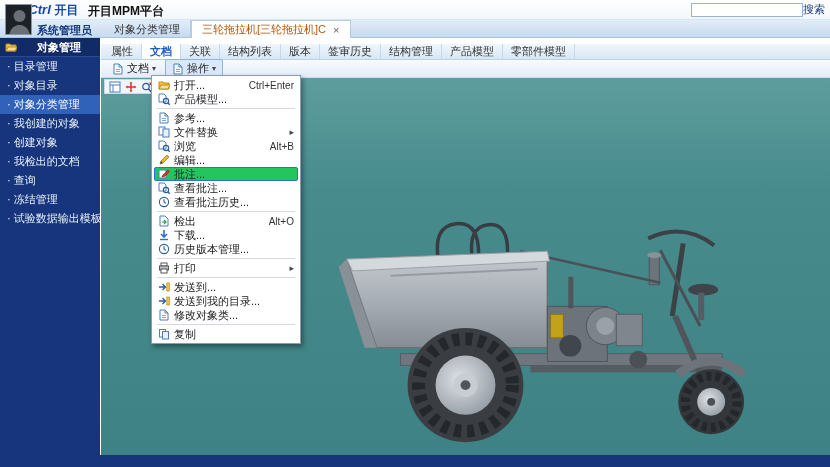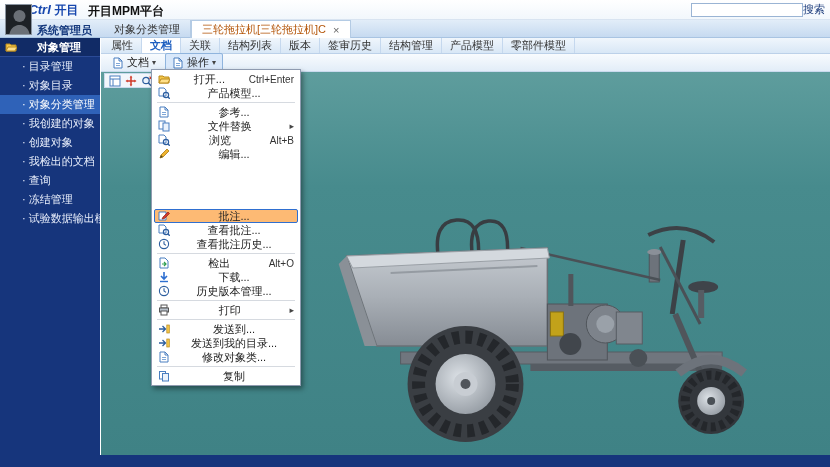--- a/index.html
+++ b/index.html
@@ -33,28 +33,28 @@
   .user-role { position:absolute; left:37px; top:23px; font-size:11px; font-weight:bold; color:#163a7e; z-index:6; }
   .window-tabs { position:absolute; left:104px; top:20px; height:18px; display:flex; z-index:6; }
   .wtab { display:flex; align-items:center; padding:0 10px; font-size:11px; color:#333;
     border-right:1px solid #b4cbe4; cursor:pointer; }
   .wtab.active { background:#ffffff; color:#b4560a; border:1px solid #b4cbe4; border-bottom:none; }
   .wtab .close { margin-left:7px; color:#666; font-size:11px; }
   
   .sidebar { position:absolute; left:0; top:38px; width:100px; bottom:12px; background:#16357c; }
   .sb-header { height:19px; display:flex; align-items:center; gap:20px; padding-left:5px;
     background:#112b66; color:#ffffff; font-weight:bold; font-size:11px; border-bottom:1px solid #2a4a96; }
-  .sb-item { height:19px; line-height:19px; color:#e9effc; font-size:11px; padding-left:22px;
+  .sb-item { height:19px; line-height:19px; color:#e9effc; font-size:11px; padding-left:7px;
     white-space:nowrap; overflow:hidden; cursor:pointer; }
   .sb-item::before { content:"· "; }
   .sb-item.selected { background:#2f62b8; color:#ffffff; }
   
   .footer { position:absolute; left:0; bottom:0; width:830px; height:12px; background:#16357c; }
   
-  .content { position:absolute; left:100px; top:38px; width:730px; bottom:12px; background:#eef3fa;
+  .content { position:absolute; left:100px; top:44px; width:730px; bottom:12px; background:#eef3fa;
     border-left:1px solid #ffffff; }
   .ctabs { height:16px; display:flex; align-items:stretch; padding-left:2px;
     background:linear-gradient(#f0f6fc,#d8e7f6); border-bottom:1px solid #bcd1e9; }
   .ctab { display:flex; align-items:center; padding:0 8px; font-size:11px; color:#333;
     border-right:1px solid #c5d8ee; cursor:pointer; }
   .ctab.selected { background:#ffffff; color:#1f5fc0; font-weight:bold; }
   .toolbar { height:18px; display:flex; align-items:center; gap:2px; padding-left:4px;
     background:linear-gradient(#f8fbfe,#e2edf8); border-bottom:1px solid #c9daed; }
   .tbtn { display:flex; align-items:center; gap:3px; font-size:11px; padding:1px 6px;
     border:1px solid transparent; border-radius:2px; cursor:pointer; color:#222; }
@@ -63,22 +63,22 @@
   
   .viewport { position:absolute; left:0; top:34px; right:0; bottom:0;
     background:linear-gradient(#5e9d9d 0%, #478b8d 30%, #3f8285 100%); }
   .model { position:absolute; left:0; top:0; width:100%; height:100%; }
   .icon-strip { position:absolute; left:3px; top:1px; height:15px; display:flex; align-items:center;
     gap:4px; padding:0 4px; background:#f2f6fb; border:1px solid #c9daed; z-index:8; }
   
   .menu { position:absolute; left:50px; top:-3px; width:150px; background:#fff;
     border:1px solid #8f9bb0; box-shadow:2px 3px 5px rgba(0,0,0,.4); padding:2px; z-index:20; }
   .mrow { display:flex; align-items:center; gap:4px; height:14px; padding:0 3px;
-    font-size:11px; color:#222; cursor:pointer; border:1px solid transparent;text-align:center; }
-  .mrow.hl { background:#fdba74; border:1px solid #2f6fd0; border-radius:2px;margin-top:48px; }
+    font-size:11px; color:#222; cursor:pointer; border:1px solid transparent; }
+  .mrow.hl { background:#22c55e; border:1px solid #2f6fd0; border-radius:2px; }
   .ml { flex:1; white-space:nowrap; }
   .ms { font-size:10px; color:#333; white-space:nowrap; }
   .sub { font-size:9px; color:#444; }
   .msep { height:1px; background:#d6dae0; margin:2px 3px; }
   .isvg { width:12px; height:12px; flex:0 0 12px; }
 </style>
 </head>
 <body>
 
 <svg width="0" height="0" style="position:absolute">

